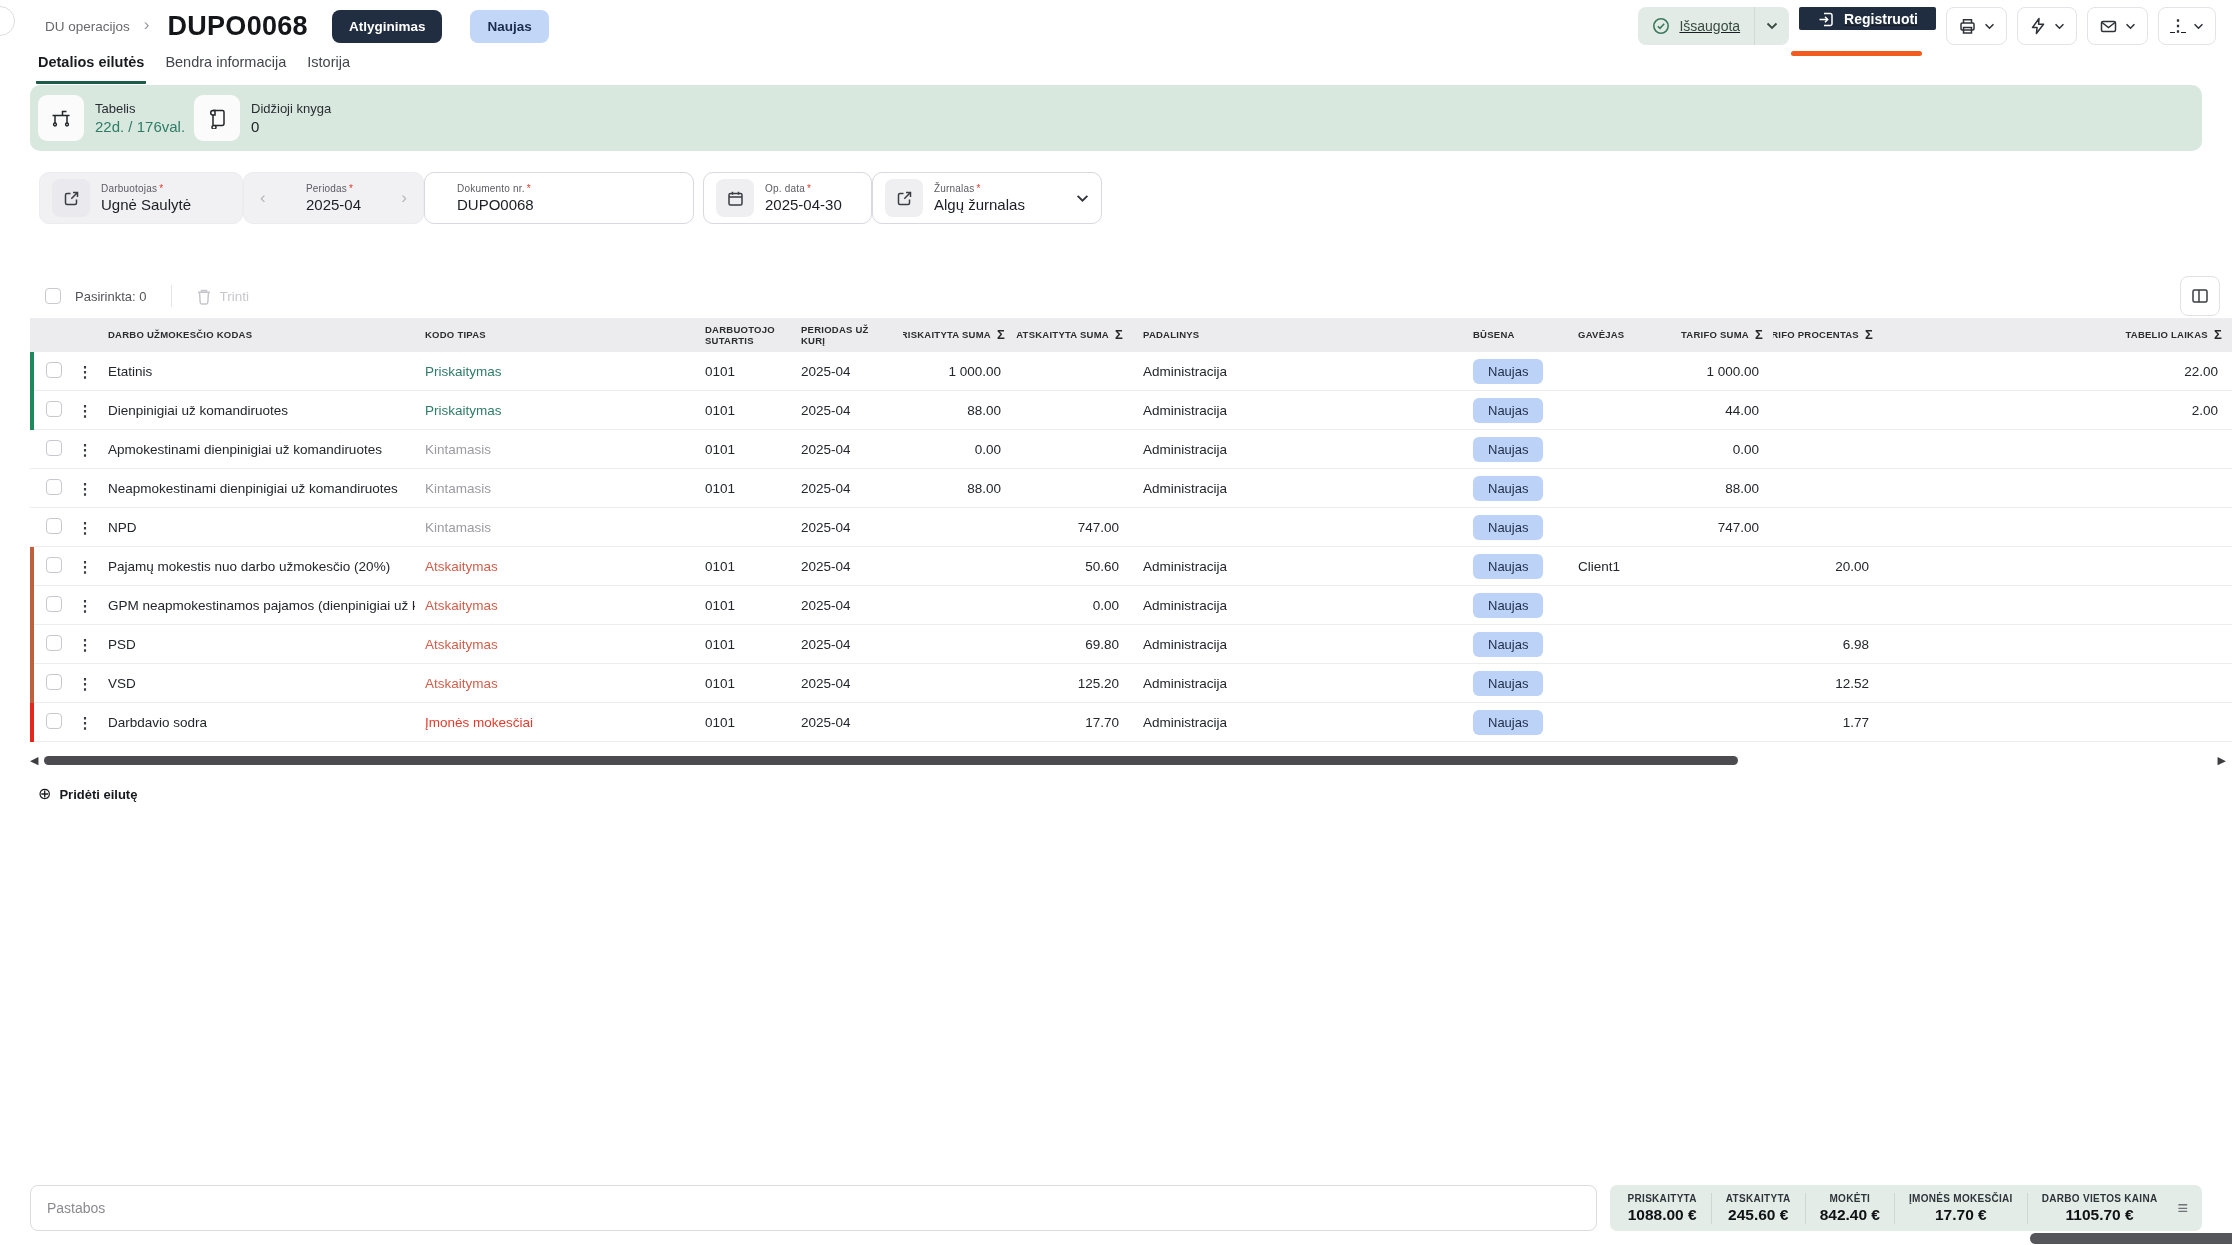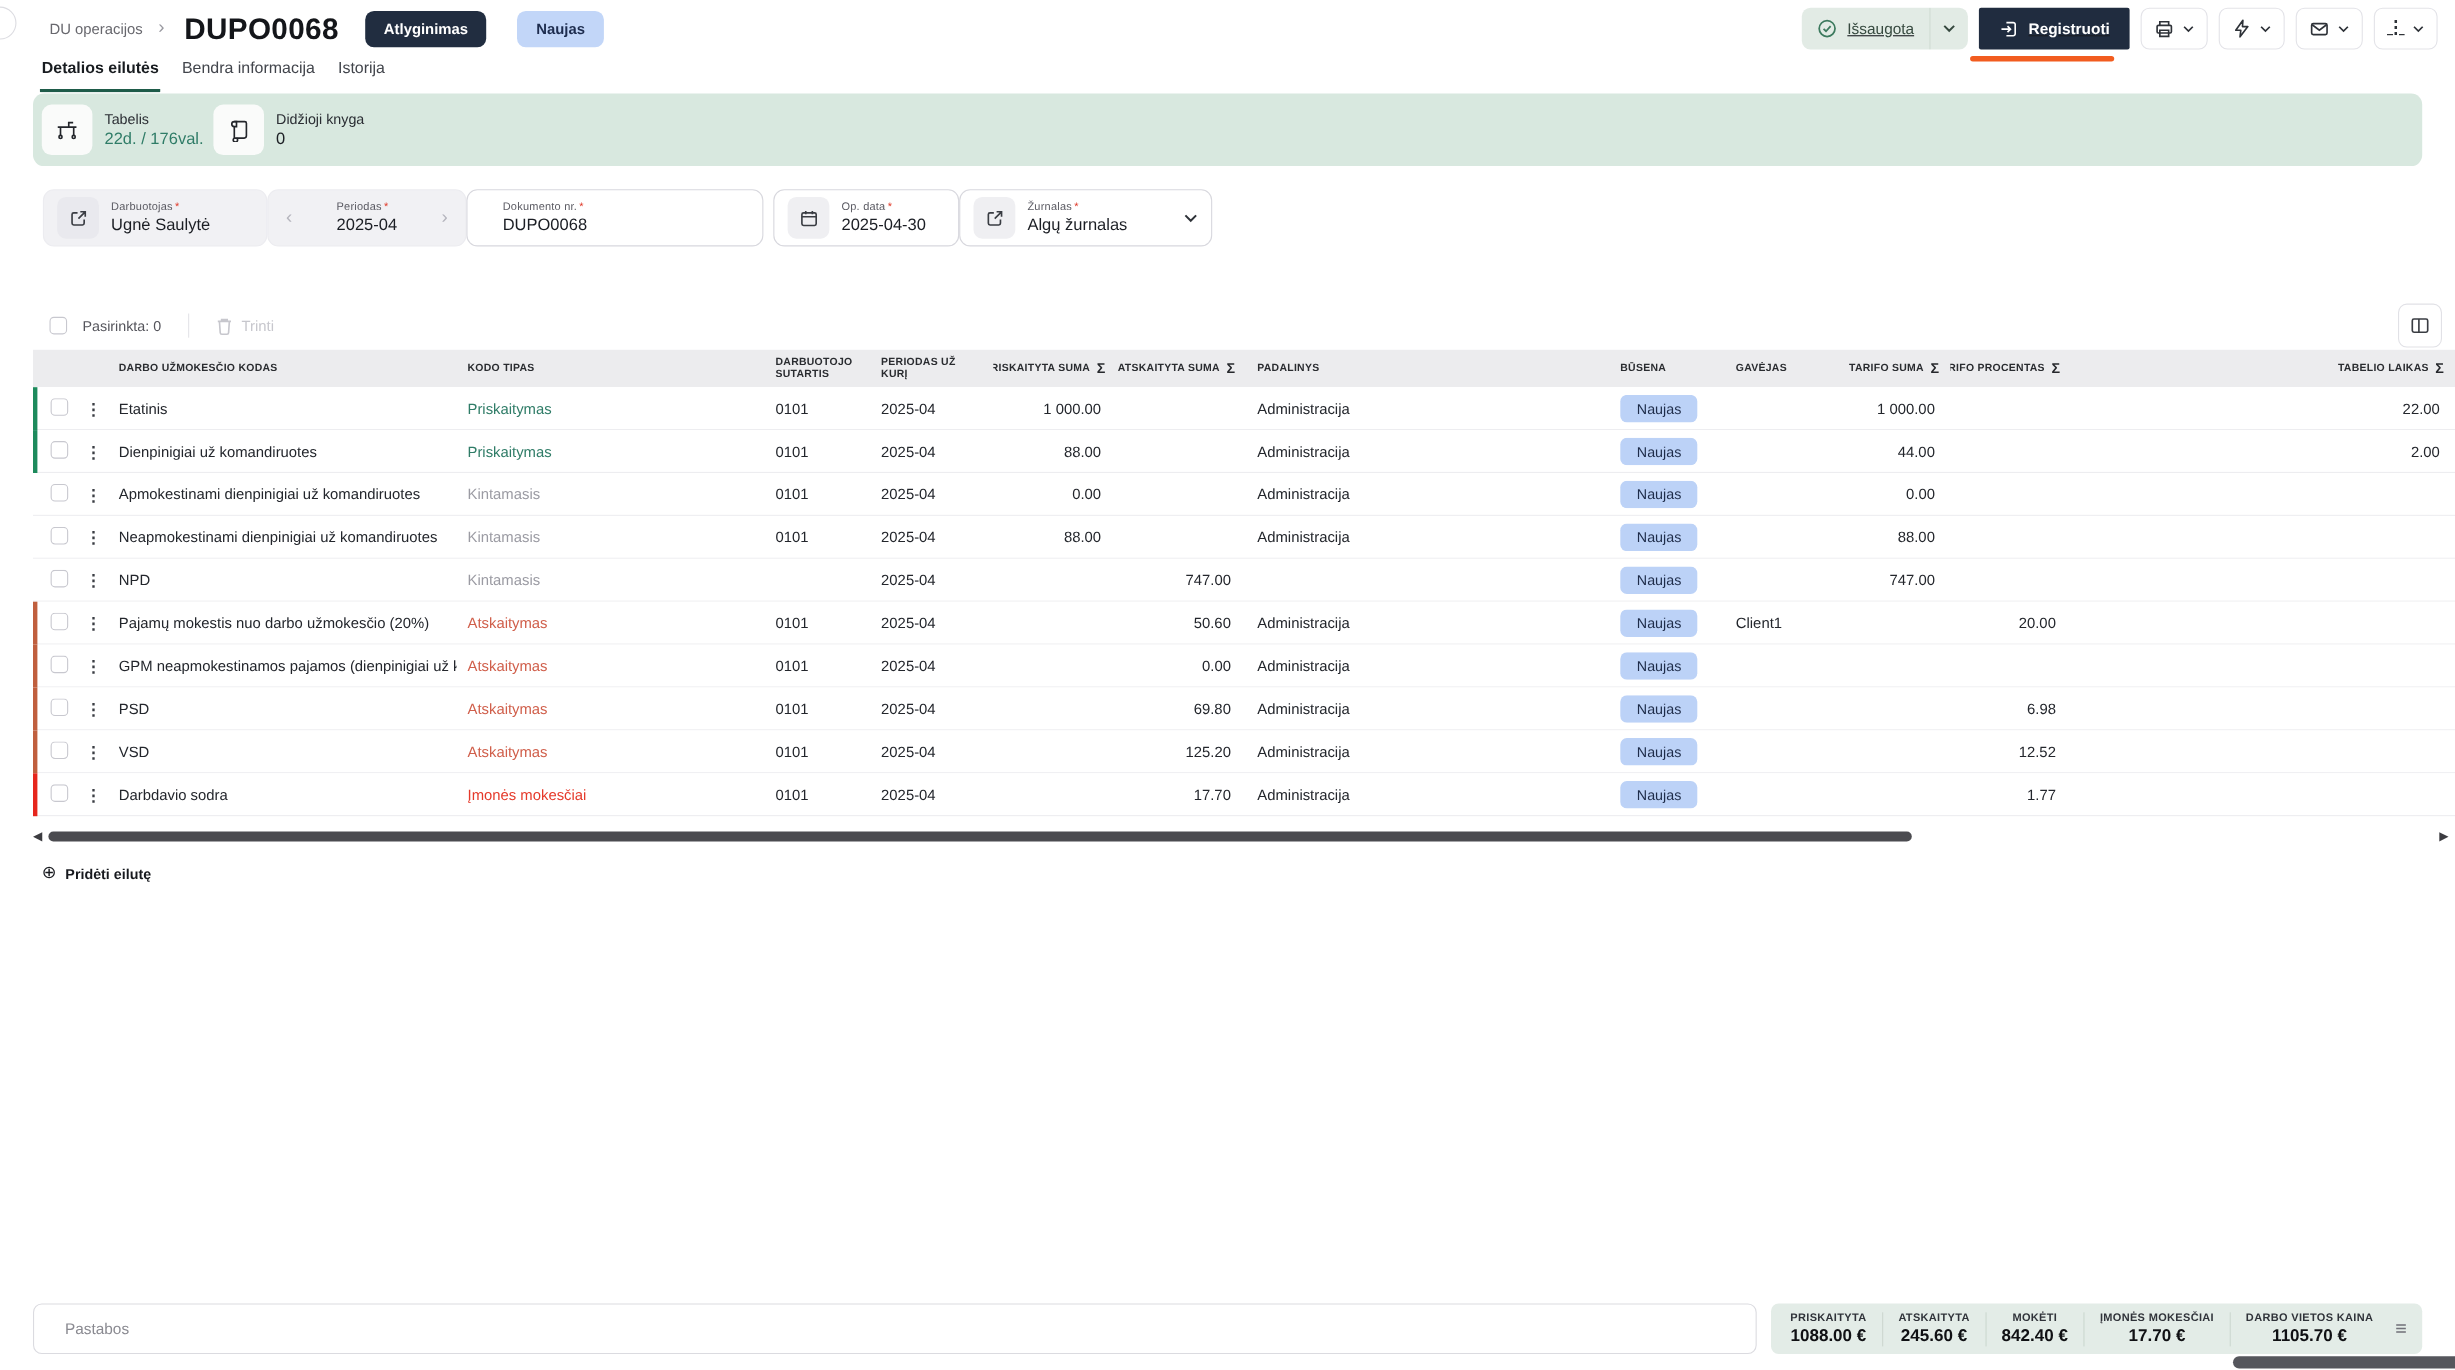--- a/index.html
+++ b/index.html
@@ -31,21 +31,21 @@
   }
   .top-actions { position:absolute; right:16px; top:7px; display:flex; gap:10px; align-items:flex-start;text-decoration:underline; }
   .btn-saved {
     display:flex; align-items:center; height:38px; background:#e2ebe5;
     border-radius:8px; overflow:hidden;
   }
   .btn-saved .main { display:flex; align-items:center; gap:9px; padding:0 14px; font-size:14px; color:#36493f; }
   .btn-saved .sep { width:1px; height:38px; background:#cfdcd3; }
   .btn-saved .chev { padding:0 11px; height:38px; display:flex; align-items:center; }
   .btn-register {
-    position:relative; display:flex; align-items:center; gap:9px; height:38px;
+    position:relative; display:flex; align-items:center; gap:9px; height:23px;
     background:#202c3f; color:#fff; font-size:14px; font-weight:600;
     border-radius:2px; padding:0 18px;
   }
   .register-underline {
     position:absolute; left:-8px; top:44px; height:5px; width:calc(100% - 6px);
     background:#f25c1f; border-radius:3px;
   }
   .icon-btn {
     display:flex; align-items:center; gap:7px; height:38px; padding:0 11px;
     background:#fff; border:1px solid #e3e3e8; border-radius:8px;
@@ -139,21 +139,21 @@
 
   
   .add-row { position:absolute; left:38px; top:786px; display:flex; align-items:center; gap:8px; }
   .add-row .plus { font-size:16px; color:#17191e; line-height:1; }
   .add-row .lbl { font-size:13px; font-weight:600; color:#17191e; }
 
   
   .bottom { position:absolute; left:30px; top:1185px; width:2172px; display:flex; }
   .notes-input {
     width:1582px; height:46px; border:1px solid #dbdbe0; border-radius:8px;
-    font-family:"Liberation Sans", sans-serif; font-size:14px; color:#1b1e24; padding:0 28px; outline:none;
+    font-family:"Liberation Sans", sans-serif; font-size:14px; color:#1b1e24; padding:0 16px; outline:none;
   }
   .notes-input::placeholder { color:#8a8a91; }
   .totals {
     margin-left:13px; height:46px; background:#e3ece7; border-radius:7px;
     display:flex; align-items:center; padding:0 4px;
   }
   .tot-cell { padding:0 14px; text-align:center; }
   .tot-cell + .tot-cell { border-left:1px solid #ccd8d0; }
   .tot-label { font-size:10px; font-weight:700; color:#30333a; letter-spacing:.3px; white-space:nowrap; }
   .tot-value { font-size:15.5px; font-weight:700; color:#101114; margin-top:2px; white-space:nowrap; }

